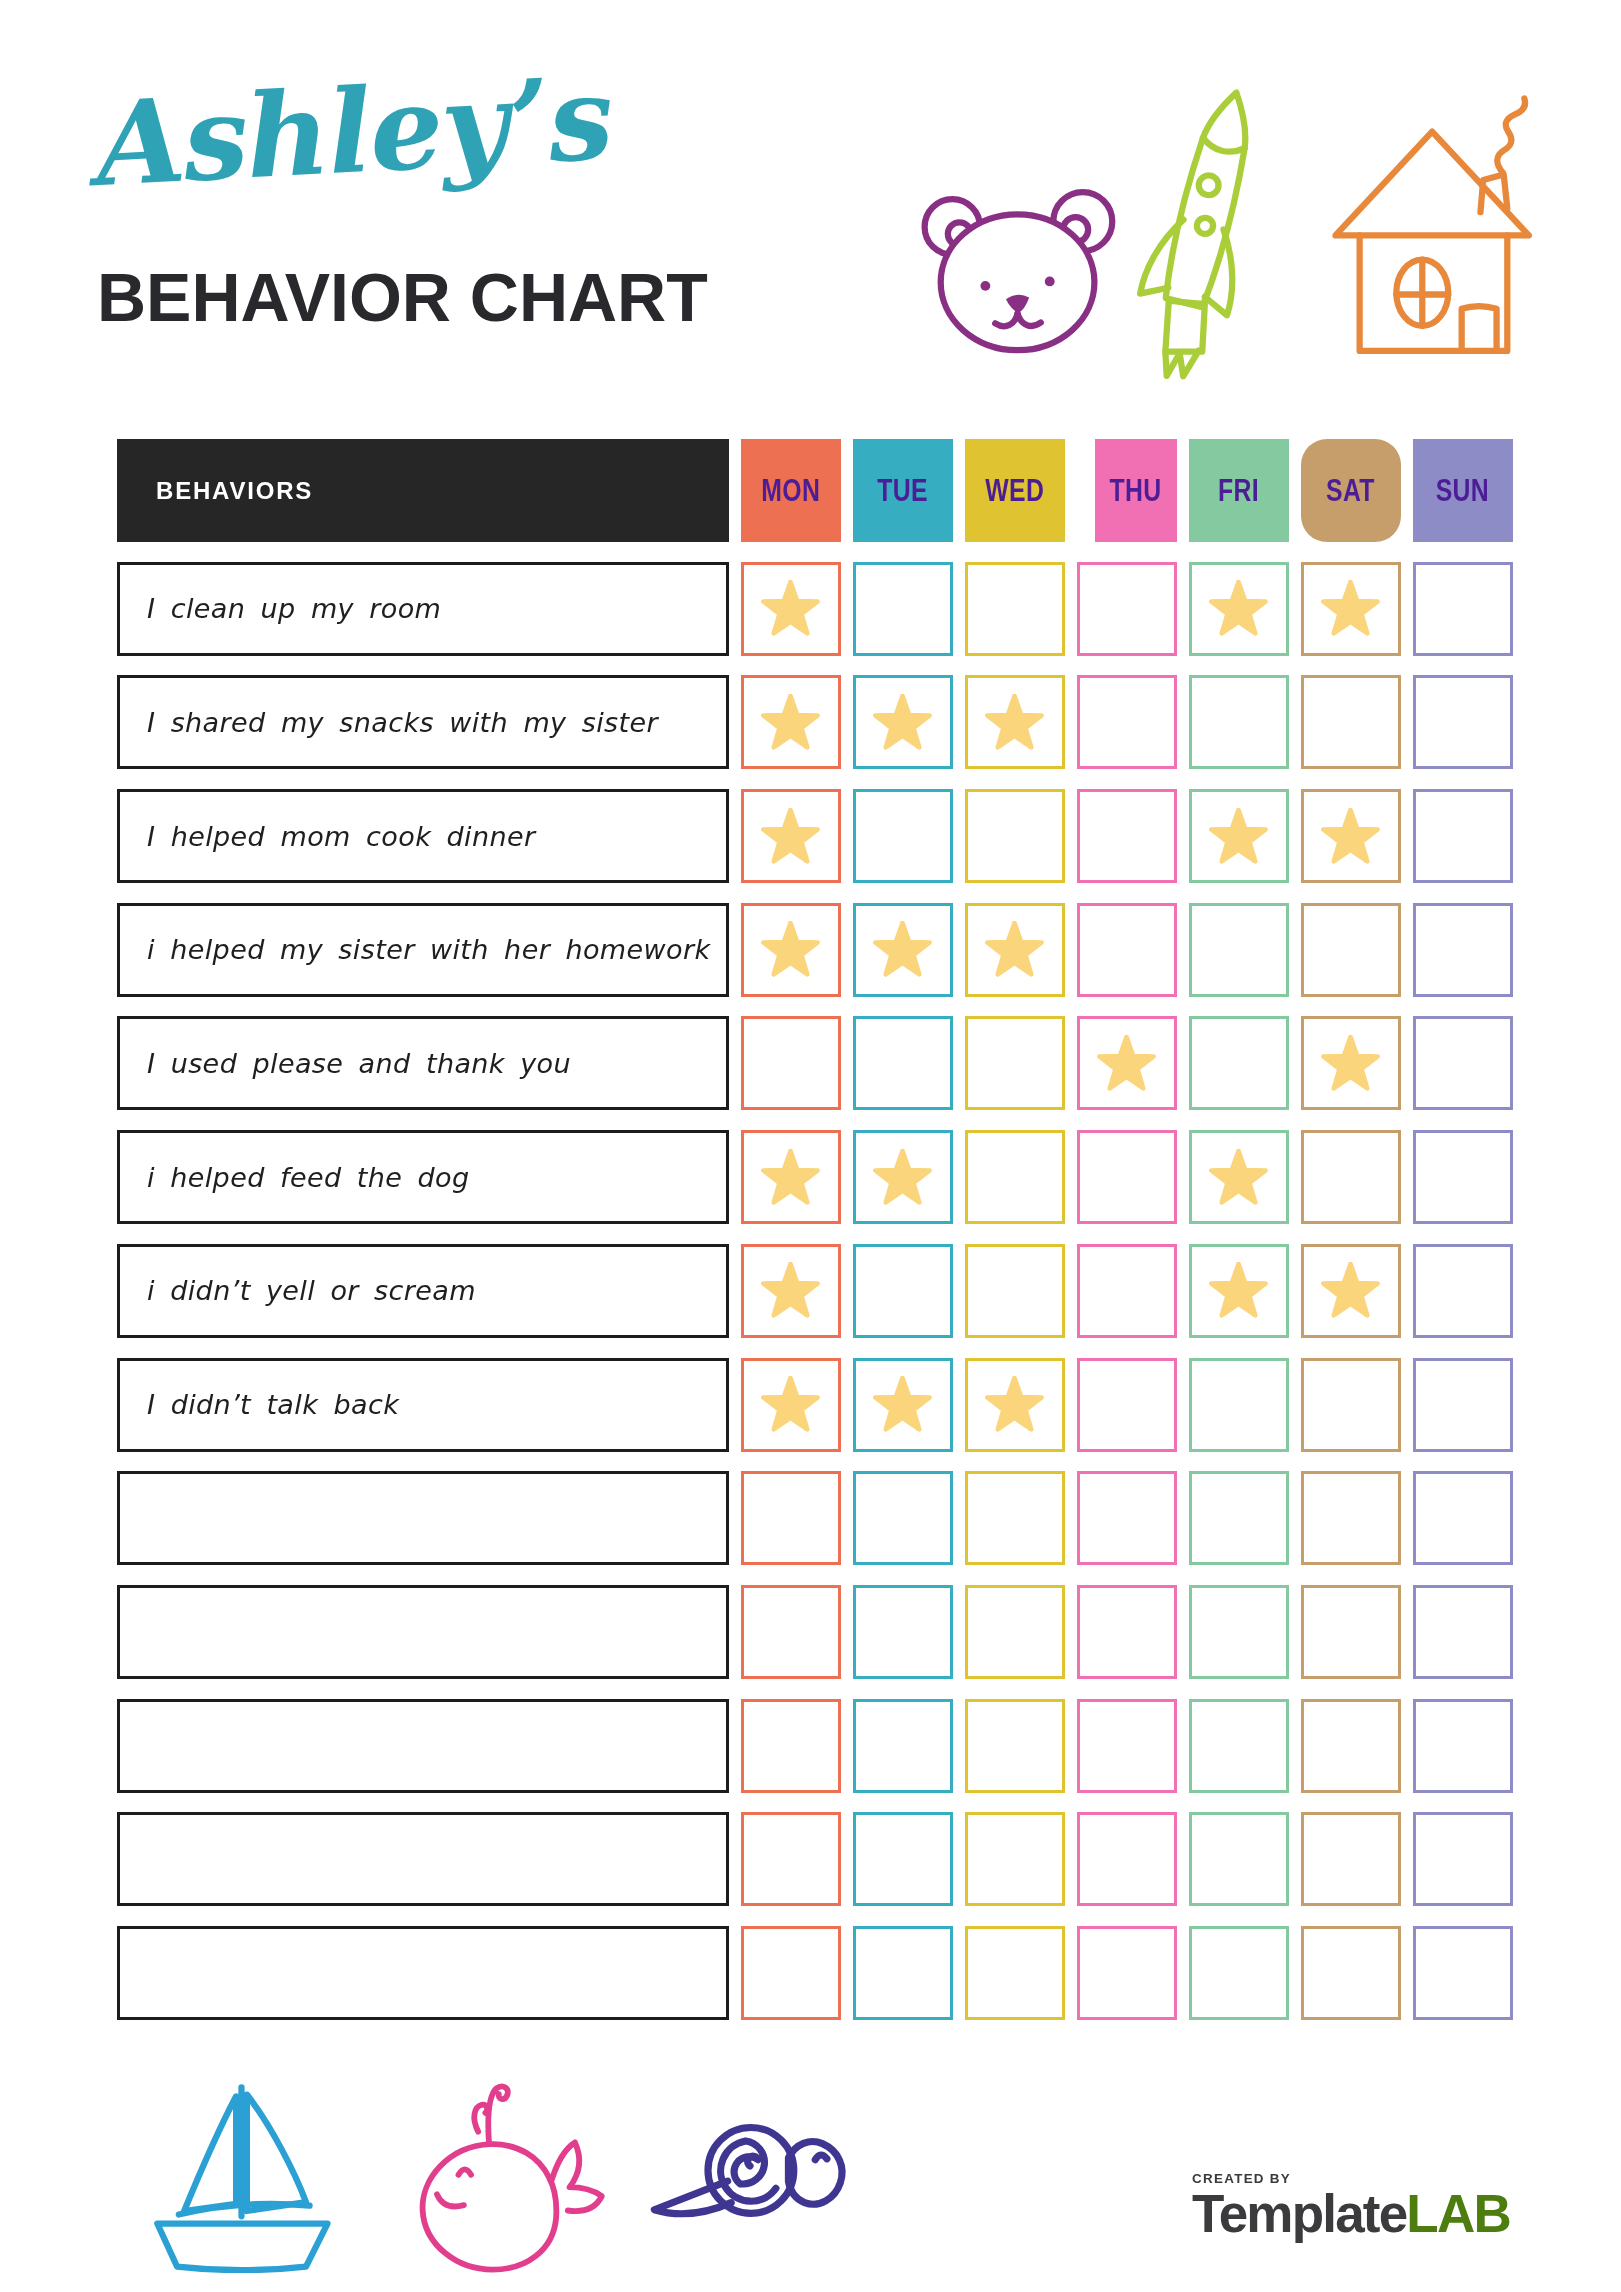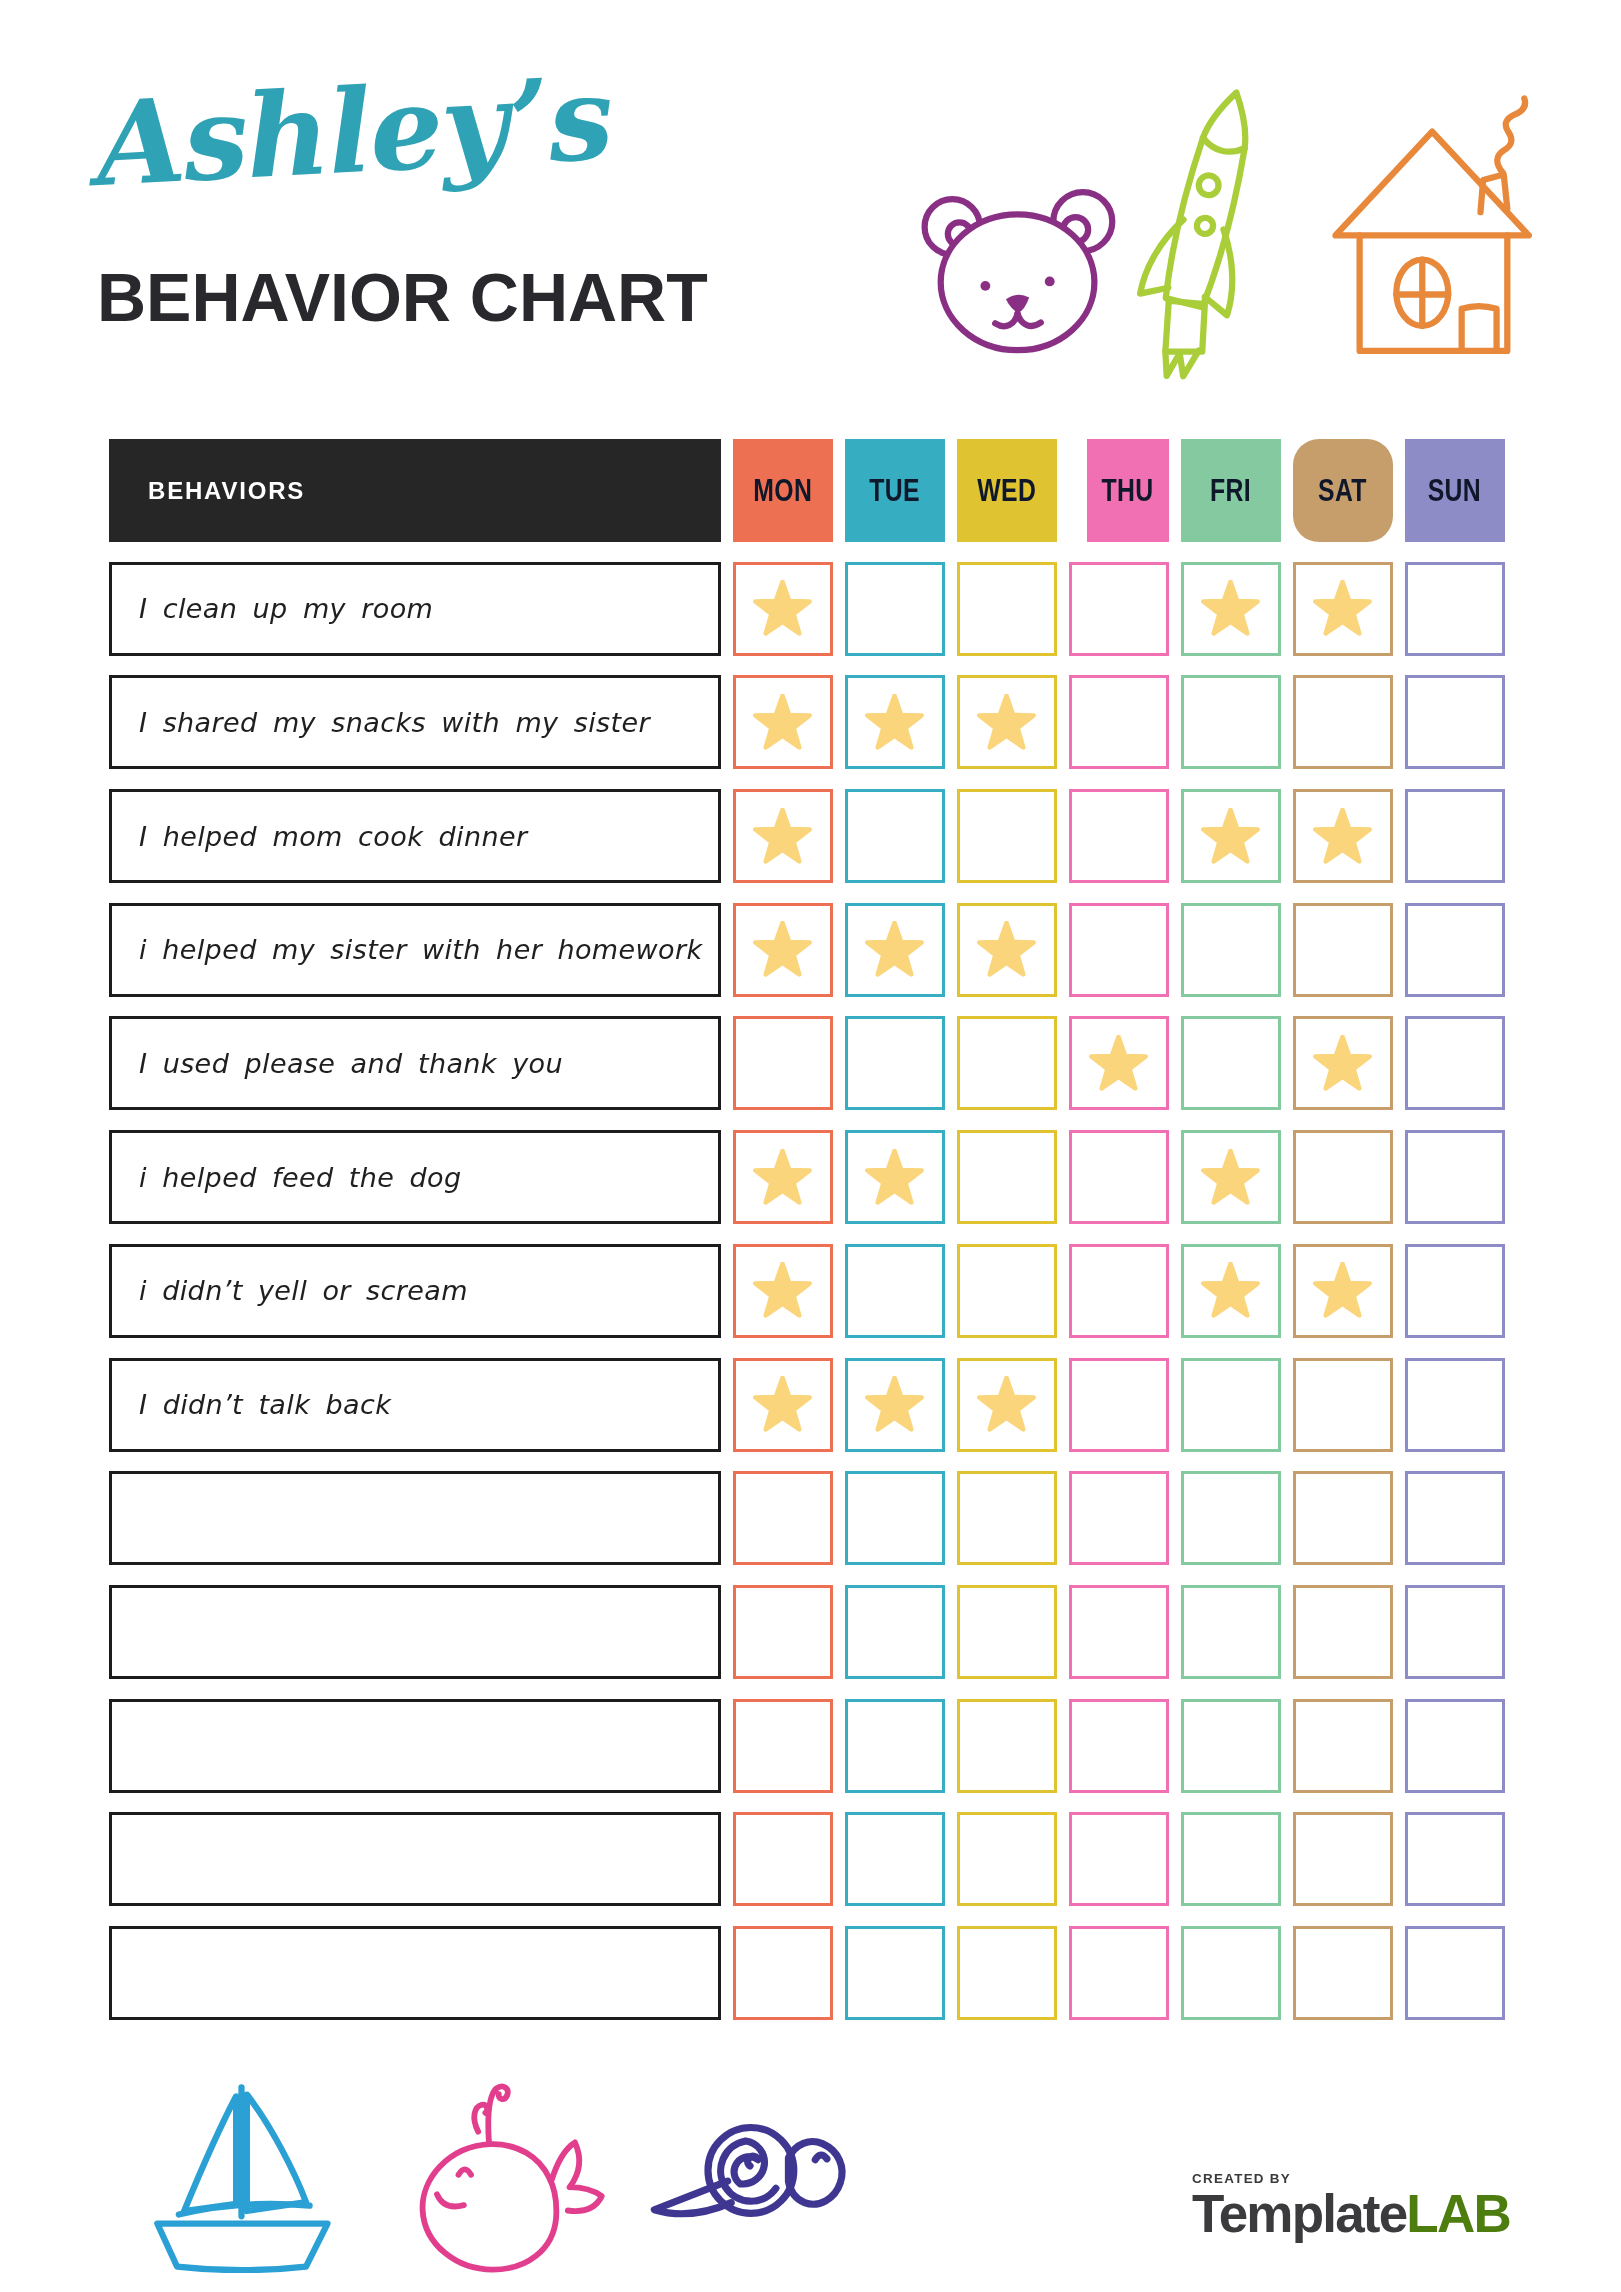--- a/index.html
+++ b/index.html
@@ -19,33 +19,33 @@
   .page-title {
     position:absolute; left:97px; top:258px;
     font-family:"Liberation Sans", sans-serif; font-weight:700;
     font-size:68px; color:#29292D; letter-spacing:0px;
   }
   .doodle { position:absolute; }
   .doodle svg { display:block; width:100%; height:100%; }
 
   
   .behavior-table {
-    position:absolute; left:101px; top:439px; width:1404px;
+    position:absolute; left:109px; top:439px; width:1404px;
     display:grid;
     grid-template-columns:612px repeat(7, 1fr);
     grid-template-rows:103px repeat(13, 94px);
     column-gap:11.6px; row-gap:19.7px;padding-left:8px;
   }
   .behaviors-header {
     background:#262626; color:#fff; display:flex; align-items:center;
     padding-left:39px; font-size:24px; font-weight:700; letter-spacing:1.8px;
   }
   .day-header {
     display:flex; align-items:center; justify-content:center;
-    color:#0f172a; font-weight:700;
+    color:#4c1d95; font-weight:700;
   }
   .day-header span { display:inline-block; transform:scaleX(0.8); font-size:31px; letter-spacing:0.4px; }
   .behavior-box {
     border:3.6px solid #1C1C1C; background:#fff;
     display:flex; align-items:center; padding-left:27px;
   }
   .behavior-text {
     font-family:"DejaVu Sans", sans-serif; font-style:italic;
     font-size:27px; color:#1F1F1F; word-spacing:6.3px; letter-spacing:0.4px;
   }

